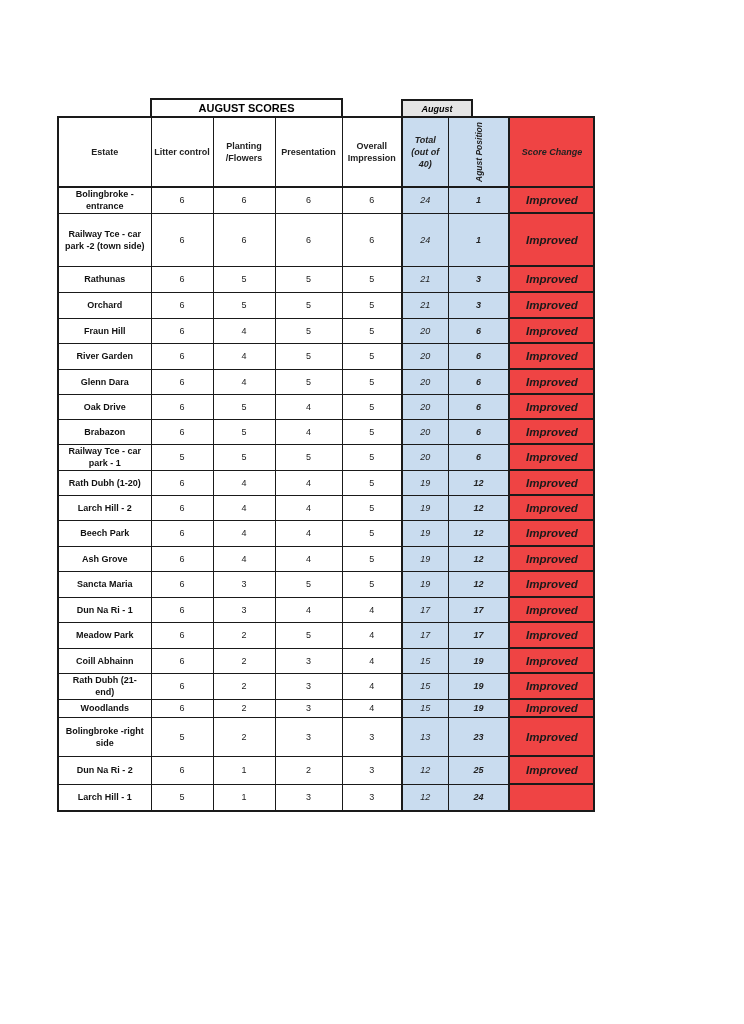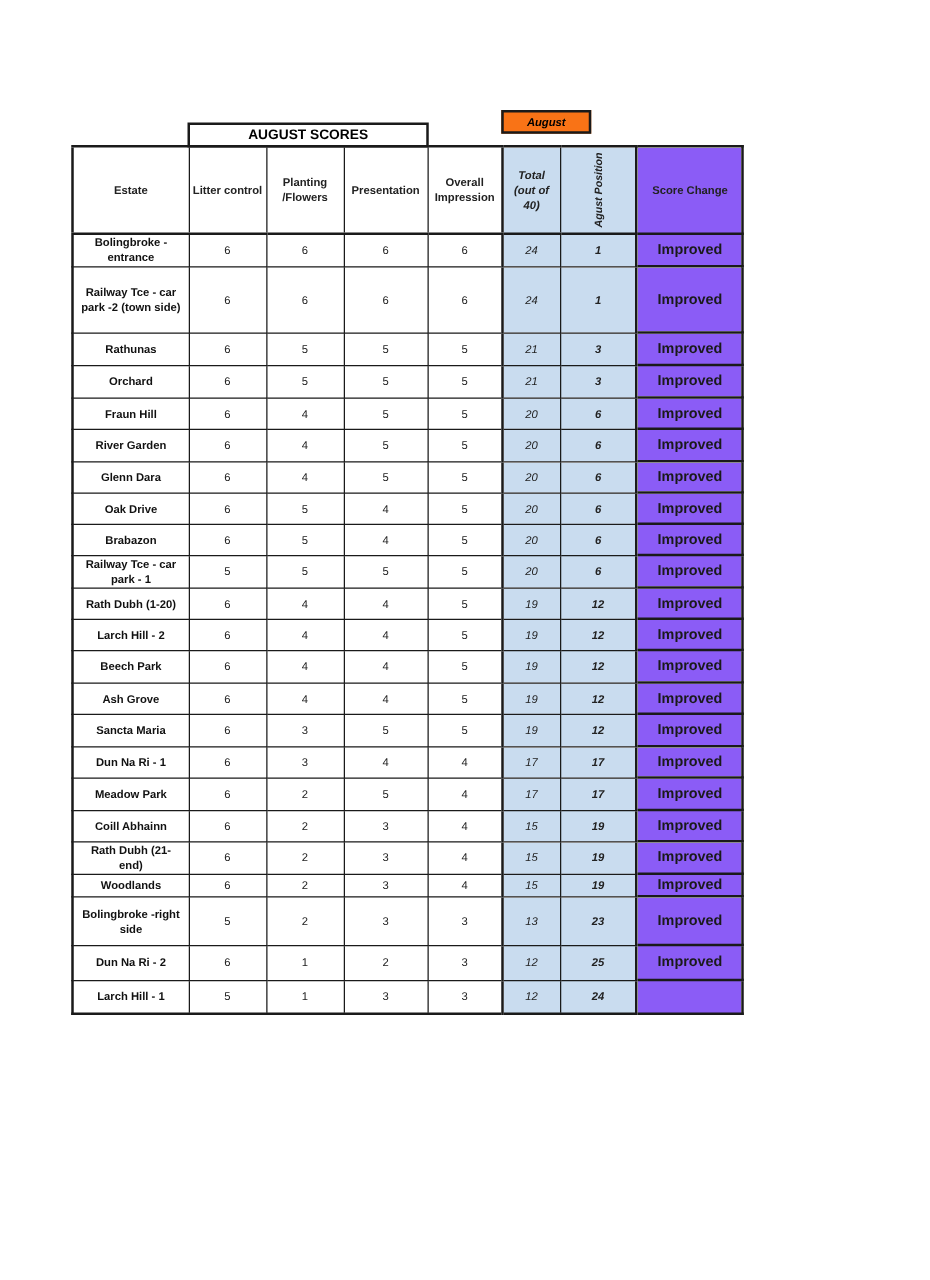--- a/index.html
+++ b/index.html
@@ -1,28 +1,28 @@
 <!DOCTYPE html>
 <html><head>
 <meta charset="utf-8">
 <style>
   html, body { margin:0; padding:0; }
   body { width:744px; height:1024px; background:#ffffff; position:relative; overflow:hidden; font-family:"Liberation Sans", sans-serif; }
   .abs { position:absolute; box-sizing:border-box; }
   .grp { border:2px solid #1a1a1a; font-weight:bold; text-align:right; display:flex; align-items:center; justify-content:center; }
   .grp-scores { left:150px; top:98px; width:193px; height:20px; font-size:11px; background:#fff; }
-  .grp-aug { left:401px; top:88px; width:72px; height:19px; font-size:9px; font-style:italic; background:#f97316; }
+  .grp-aug { left:401px; top:99px; width:72px; height:19px; font-size:9px; font-style:italic; background:#e5e5e5; }
   table { position:absolute; left:57px; top:116px; border-collapse:collapse; table-layout:fixed; }
   td, th { border:1px solid #1a1a1a; padding:0; text-align:center; vertical-align:middle; font-size:9px; color:#222; overflow:hidden; }
   th { font-weight:bold; font-size:9px; line-height:12px; }
   td.estate { font-weight:bold; font-size:9px; line-height:12px; padding:0 4px; color:#111; }
   td.blue, th.blue { background:#c9dcef; font-style:italic; }
   th.blue, td.total { border-left:2px solid #1a1a1a; }
   td.pos, th.pos { font-weight:bold; background:#c9dcef; font-style:italic; border-right:2px solid #1a1a1a; }
-  td.orange, th.orange { background:#8b5cf6; font-weight:bold; border:2px solid #1a1a1a; }
+  td.orange, th.orange { background:#ef4444; font-weight:bold; font-style:italic; border:2px solid #1a1a1a; }
   td.orange { font-size:11.5px; color:#1a1a1a; }
   th.orange { font-size:9px; }
   .vert { display:inline-block; transform:rotate(-90deg); white-space:nowrap; font-size:8.5px; font-style:italic; }
   tr.hdr th { border-top:2px solid #1a1a1a; border-bottom:2px solid #1a1a1a; }
   table { border:2px solid #1a1a1a; }
 </style>
 </head>
 <body>
 
 <div class="abs grp grp-scores">AUGUST SCORES</div>

